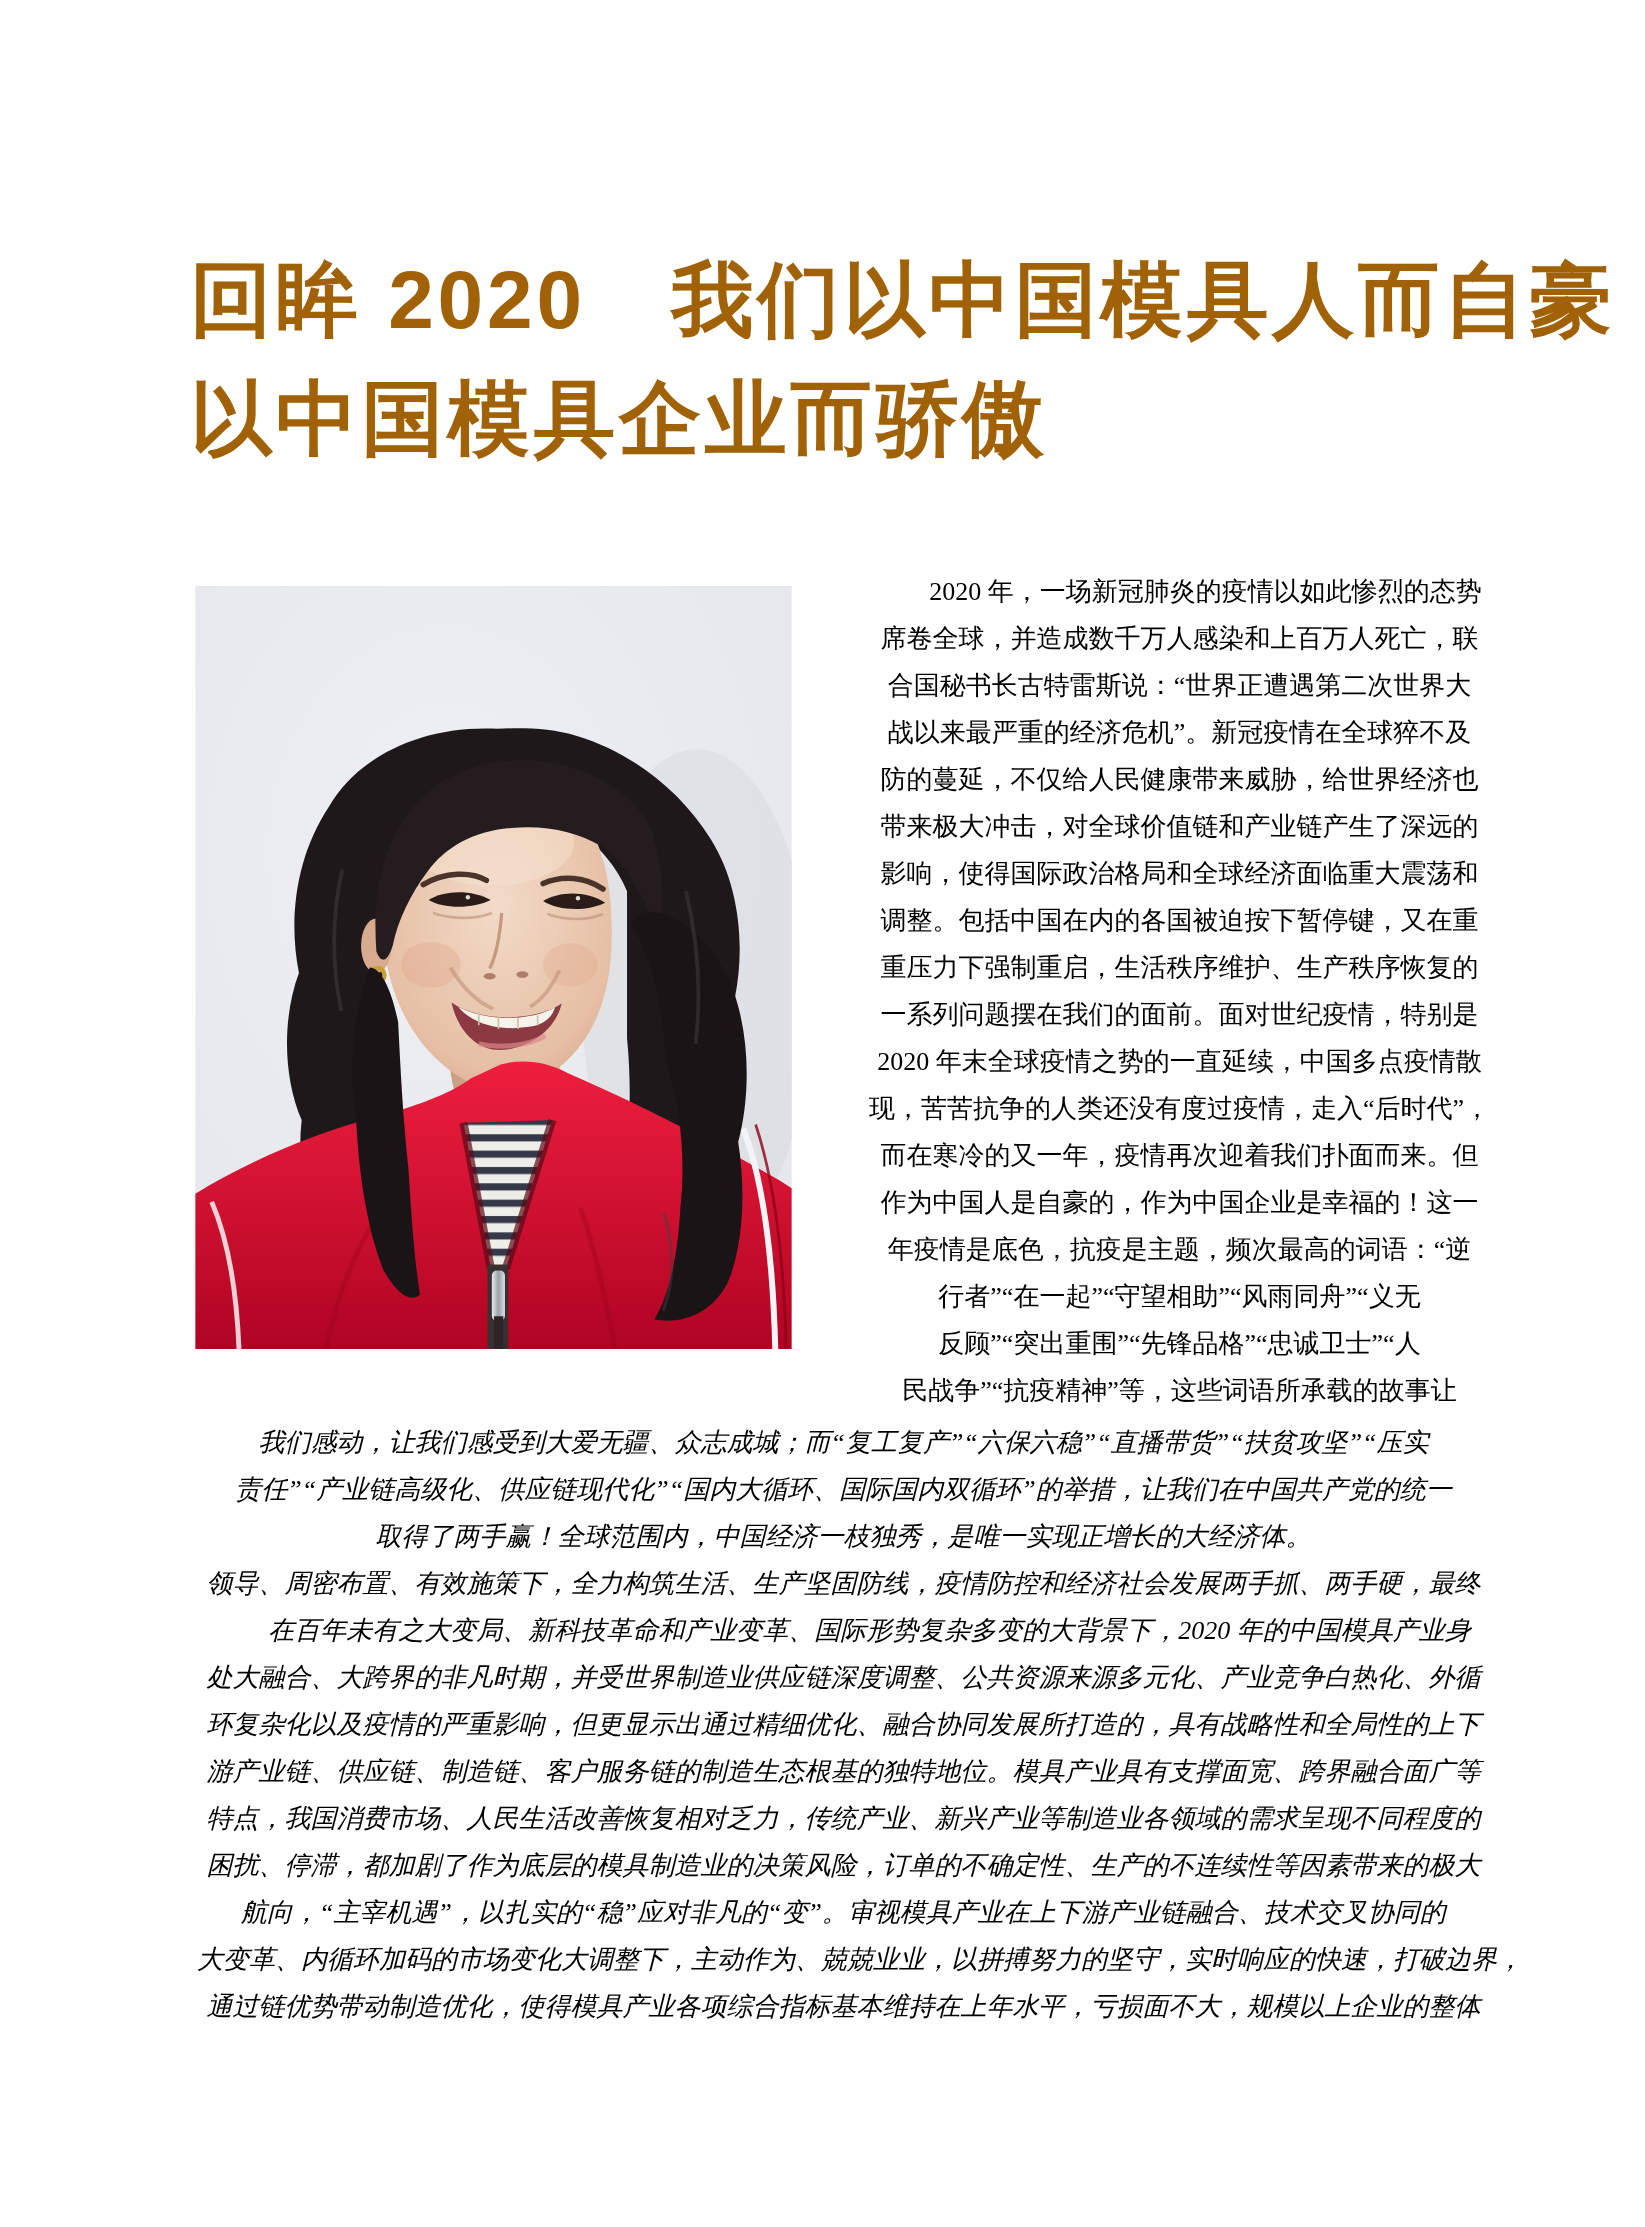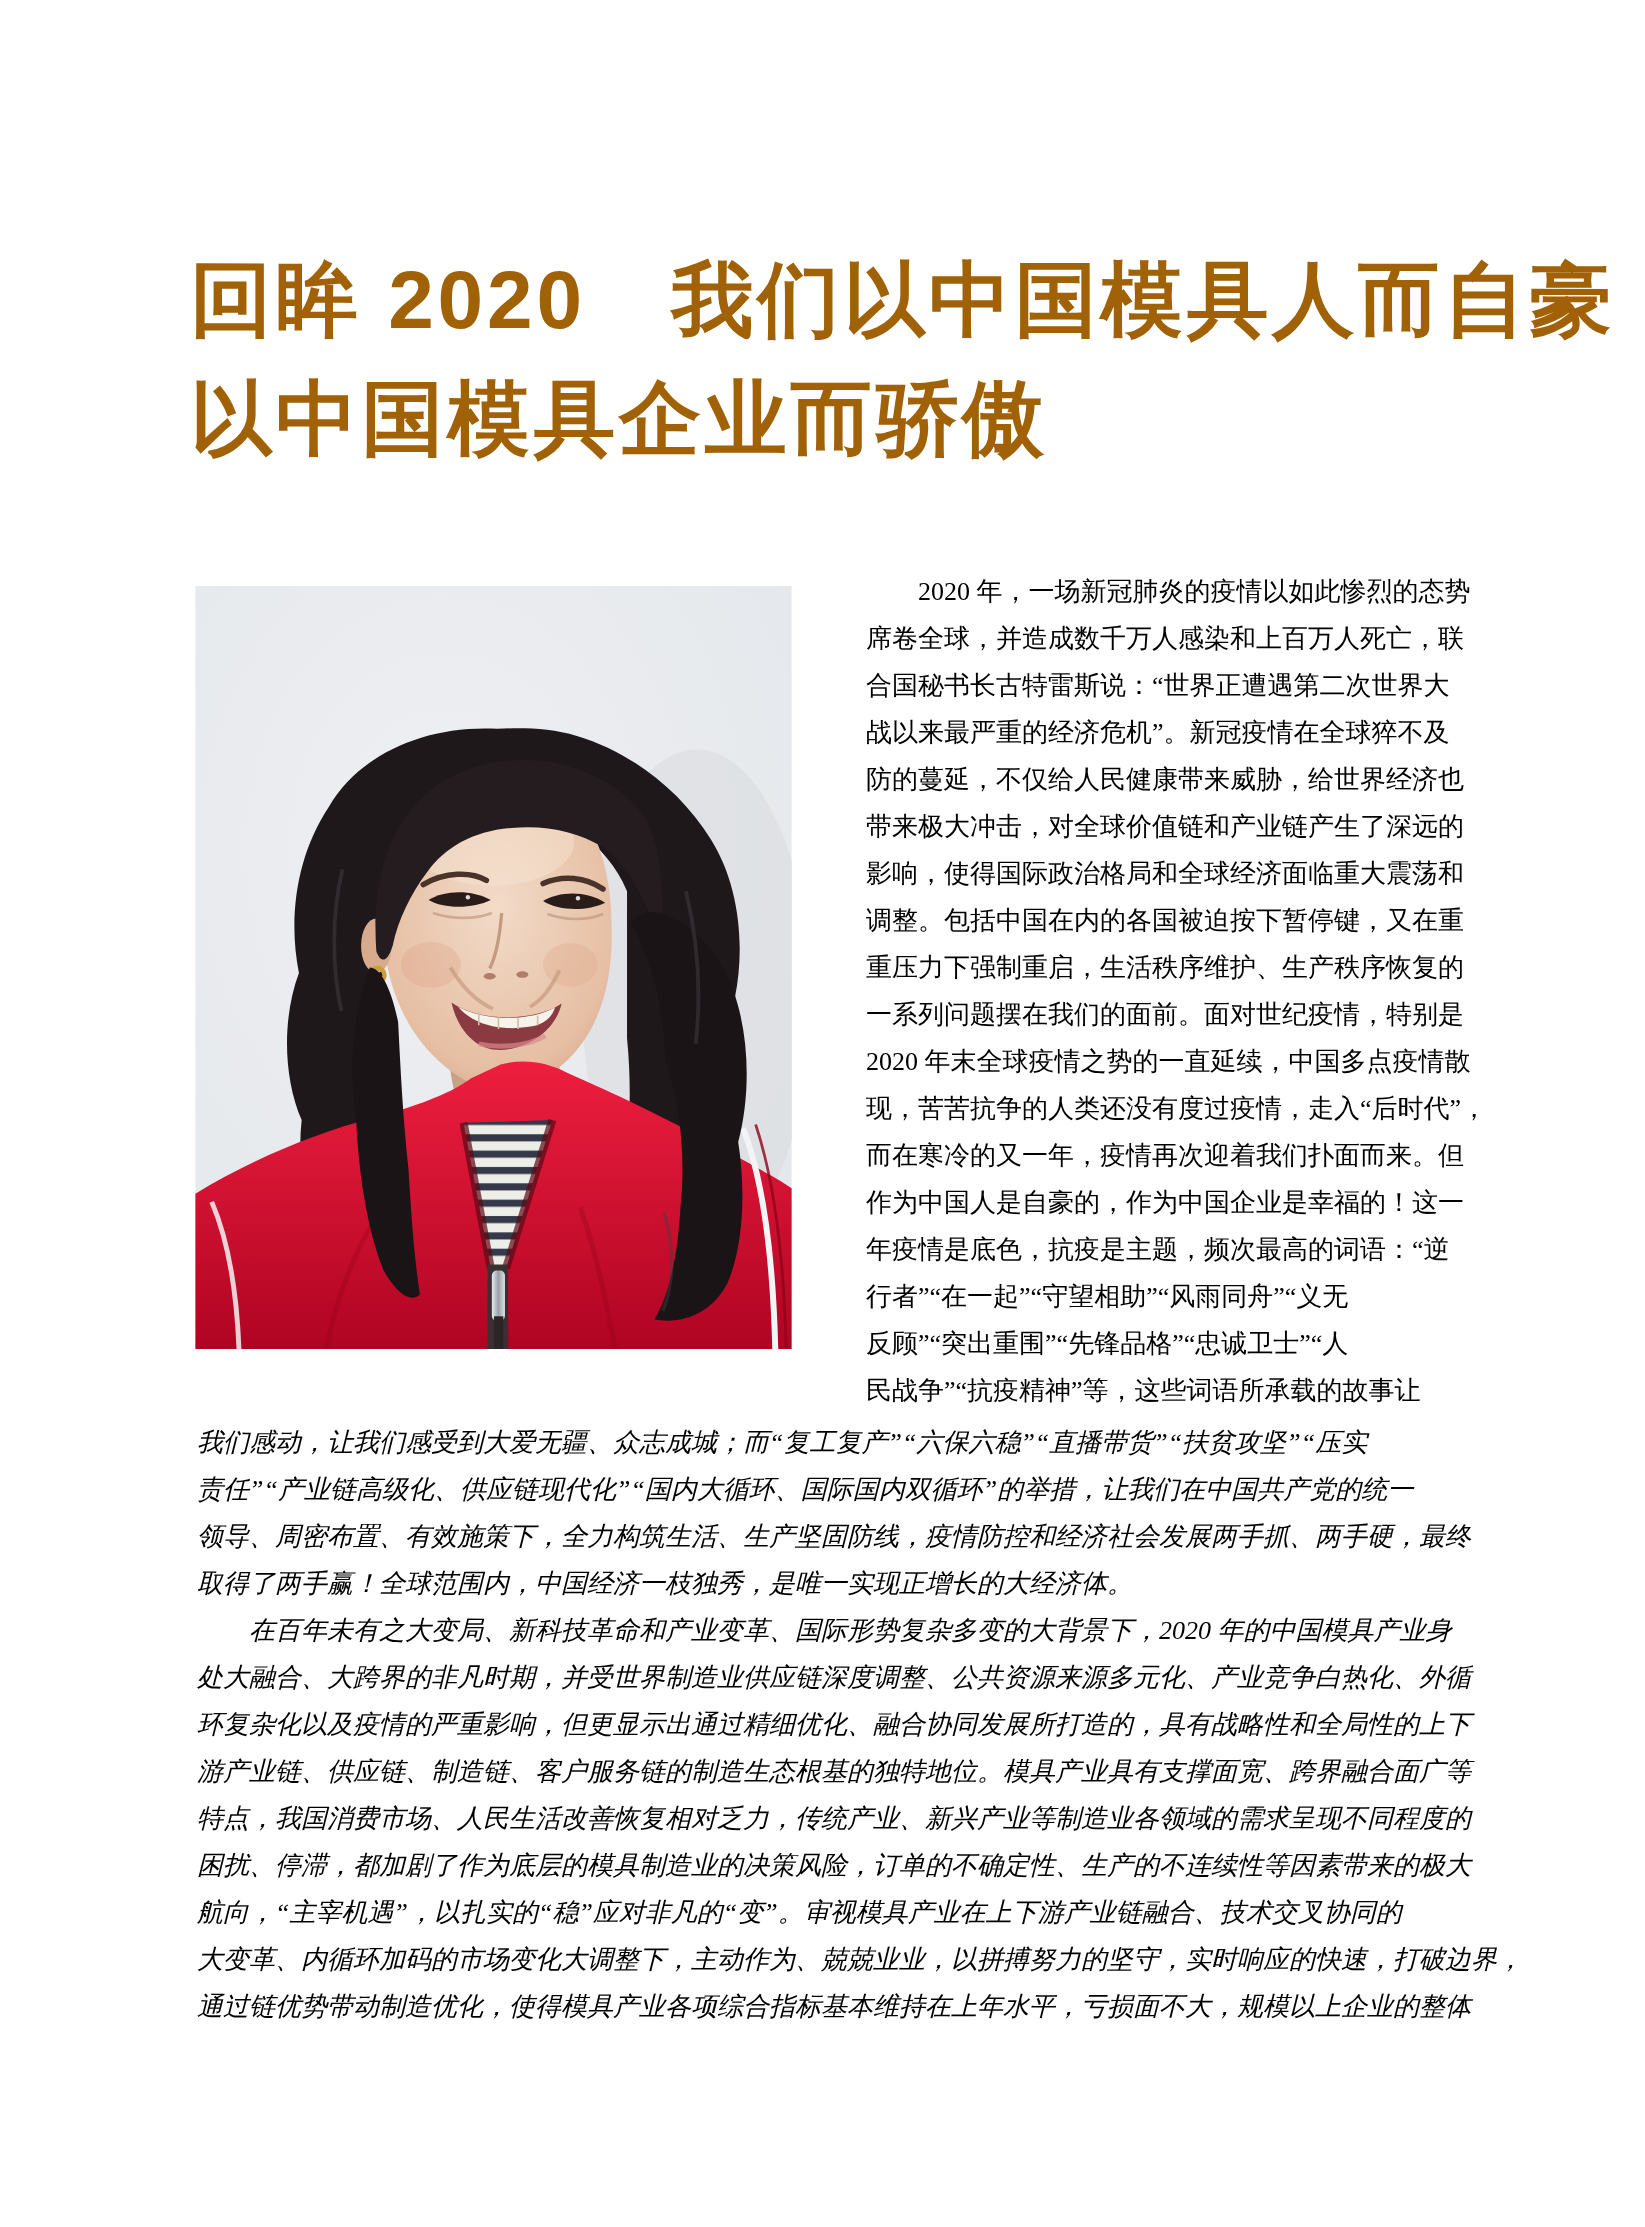--- a/index.html
+++ b/index.html
@@ -28,20 +28,21 @@
     left:195px; top:586px;
     width:597px; height:763px;
   }
   .portrait-box svg { display:block; }
   .body-text { font-size:26px; }
   .text-line {
     height:47px;
     line-height:47px;
     white-space:nowrap;
     overflow:visible;
+    text-align:center;
   }
   .col-narrow {
     position:absolute;
     left:866px; top:568px;
     width:627px;
   }
   .col-full {
     position:absolute;
     left:197px; top:1419px;
     width:1293px;
@@ -186,22 +187,22 @@
     <div class="text-line">作为中国人是自豪的，作为中国企业是幸福的！这一</div>
     <div class="text-line">年疫情是底色，抗疫是主题，频次最高的词语：“逆</div>
     <div class="text-line">行者”“在一起”“守望相助”“风雨同舟”“义无</div>
     <div class="text-line">反顾”“突出重围”“先锋品格”“忠诚卫士”“人</div>
     <div class="text-line">民战争”“抗疫精神”等，这些词语所承载的故事让</div>
   </div>
 
 <div class="col-full body-text">
     <div class="text-line">我们感动，让我们感受到大爱无疆、众志成城；而“复工复产”“六保六稳”“直播带货”“扶贫攻坚”“压实</div>
     <div class="text-line">责任”“产业链高级化、供应链现代化”“国内大循环、国际国内双循环”的举措，让我们在中国共产党的统一</div>
+    <div class="text-line">取得了两手赢！全球范围内，中国经济一枝独秀，是唯一实现正增长的大经济体。</div>
     <div class="text-line">领导、周密布置、有效施策下，全力构筑生活、生产坚固防线，疫情防控和经济社会发展两手抓、两手硬，最终</div>
-    <div class="text-line">取得了两手赢！全球范围内，中国经济一枝独秀，是唯一实现正增长的大经济体。</div>
     <div class="text-line">　　在百年未有之大变局、新科技革命和产业变革、国际形势复杂多变的大背景下，2020 年的中国模具产业身</div>
     <div class="text-line">处大融合、大跨界的非凡时期，并受世界制造业供应链深度调整、公共资源来源多元化、产业竞争白热化、外循</div>
     <div class="text-line">环复杂化以及疫情的严重影响，但更显示出通过精细优化、融合协同发展所打造的，具有战略性和全局性的上下</div>
     <div class="text-line">游产业链、供应链、制造链、客户服务链的制造生态根基的独特地位。模具产业具有支撑面宽、跨界融合面广等</div>
     <div class="text-line">特点，我国消费市场、人民生活改善恢复相对乏力，传统产业、新兴产业等制造业各领域的需求呈现不同程度的</div>
     <div class="text-line">困扰、停滞，都加剧了作为底层的模具制造业的决策风险，订单的不确定性、生产的不连续性等因素带来的极大</div>
     <div class="text-line">航向，“主宰机遇”，以扎实的“稳”应对非凡的“变”。审视模具产业在上下游产业链融合、技术交叉协同的</div>
     <div class="text-line">大变革、内循环加码的市场变化大调整下，主动作为、兢兢业业，以拼搏努力的坚守，实时响应的快速，打破边界，</div>
     <div class="text-line">通过链优势带动制造优化，使得模具产业各项综合指标基本维持在上年水平，亏损面不大，规模以上企业的整体</div>
   </div>

